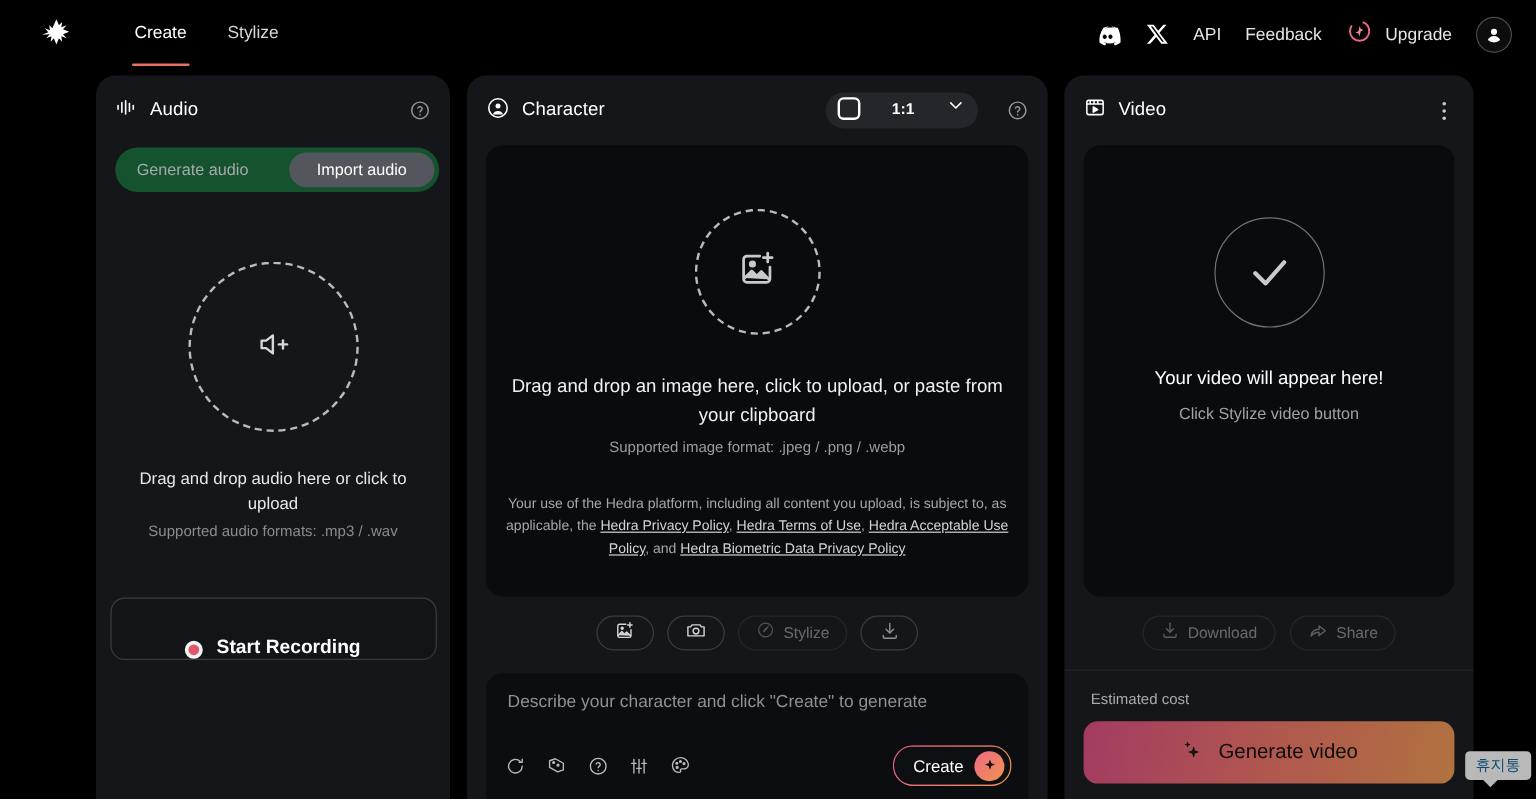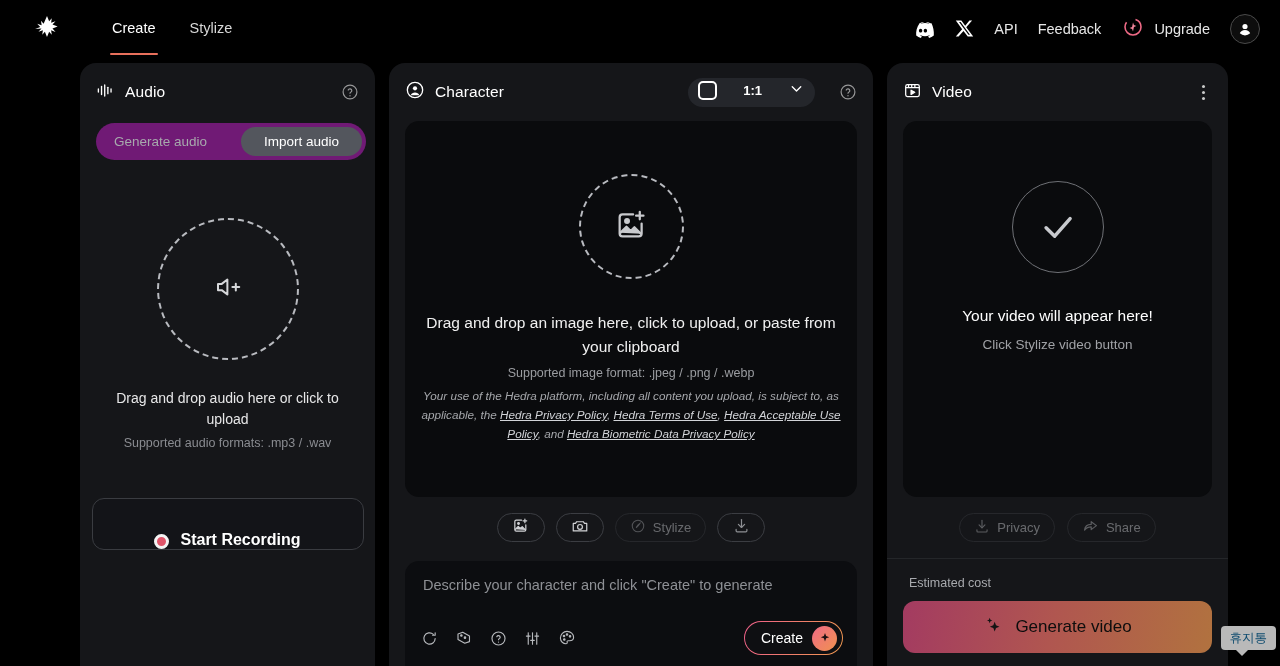--- a/index.html
+++ b/index.html
@@ -68,21 +68,21 @@
   .panel-title { font-size: 15.5px; color: #ffffff; letter-spacing: .1px; }
   .panel-head-spacer { margin-left: auto; }
   .help-icon { width: 18px; height: 18px; cursor: pointer; opacity: .72; }
   .kebab { width: 18px; height: 18px; display: flex; flex-direction: column; align-items: center;
            justify-content: center; gap: 3px; cursor: pointer; }
   .kebab i { width: 3px; height: 3px; border-radius: 50%; background: #c9c9c9; display: block; }
 
   
   .seg {
     margin: 2px 16px 0 16px;
-    background: #701a75; border-radius: 20px;
+    background: #14532d; border-radius: 20px;
     padding: 4px; display: flex; gap: 20px; width: 270px;
   }
   .seg-btn {
     flex: 1; text-align: center; font-size: 13.5px; padding: 7px 4px;
     border-radius: 16px; color: #a7a9ad; cursor: pointer; white-space: nowrap;
   }
   .seg-btn.active { background: #53565d; color: #ffffff; }
 
   .audio-body {
     flex: 1; display: flex; flex-direction: column; align-items: center;
@@ -131,22 +131,22 @@
     width: 105px; height: 105px; border-radius: 50%;
     border: 2px dashed #b9bbc0;
     display: flex; align-items: center; justify-content: center;
   }
   .dz-title {
     margin-top: 32px; width: 440px; text-align: center;
     font-size: 15.5px; line-height: 24px; color: #f0f0f0;
   }
   .dz-sub { margin-top: 7px; font-size: 12.5px; color: #9b9da1; text-align: center; }
   .legal {
-    margin-top: 6px; width: 440px; text-align: center;
-    font-size: 11.7px; line-height: 19px; color: #a5a7ab; font-style: italic;
+    margin-top: 30px; width: 440px; text-align: center;
+    font-size: 11.7px; line-height: 19px; color: #a5a7ab;
   }
   .legal a { color: #d2d4d8; text-decoration: underline; cursor: pointer; }
 
   .char-tools {
     display: flex; justify-content: center; align-items: center; gap: 11px;
     margin-top: 16px;
   }
   .pill-btn {
     height: 29px; border: 1px solid #3b3d42; border-radius: 15px;
     display: flex; align-items: center; justify-content: center; gap: 7px;
@@ -486,21 +486,21 @@
 
     <div class="video-actions">
       <div class="pill-btn disabled">
         <span>
           <svg width="16" height="16" viewBox="0 0 24 24" fill="none" stroke="#b0b2b6" stroke-width="1.7" stroke-linecap="round" stroke-linejoin="round">
             <line x1="12" y1="3.6" x2="12" y2="14.4"></line>
             <polyline points="7.6,10.4 12,14.8 16.4,10.4"></polyline>
             <path d="M4.4 17.6v1.8a1.6 1.6 0 001.6 1.6h12a1.6 1.6 0 001.6-1.6v-1.8"></path>
           </svg>
         </span>
-        <span class="pill-label">Privacy</span>
+        <span class="pill-label">Download</span>
       </div>
       <div class="pill-btn disabled">
         <span>
           <svg width="17" height="17" viewBox="0 0 24 24" fill="none" stroke="#b0b2b6" stroke-width="1.7" stroke-linecap="round" stroke-linejoin="round">
             <path d="M3.6 18.4c.6-5.2 4-7.8 9.4-7.9V6.6l7.4 5.6-7.4 5.6v-3.9c-4.2 0-7 1.4-9.4 4.5z"></path>
           </svg>
         </span>
         <span class="pill-label">Share</span>
       </div>
     </div>

